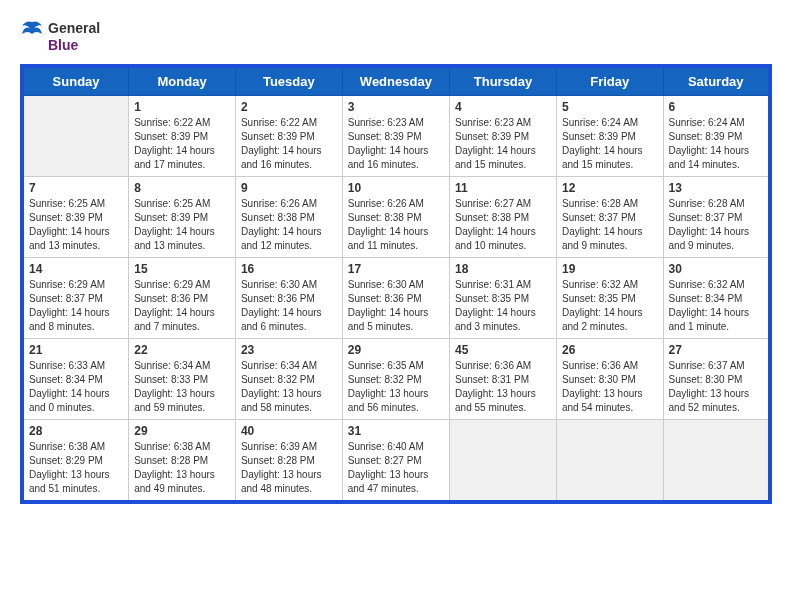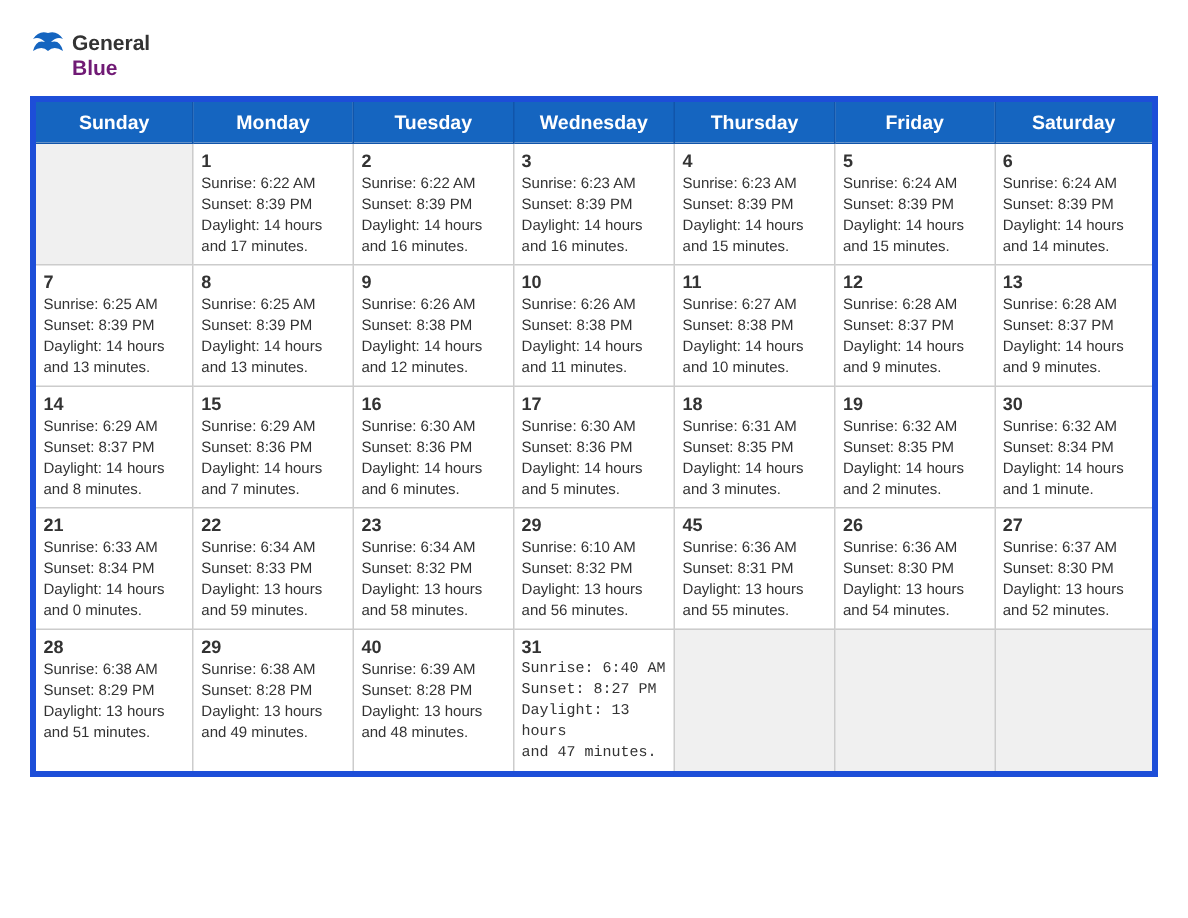--- a/index.html
+++ b/index.html
@@ -270,21 +270,21 @@
         </td>
         <td>
           <span class="day-number">23</span>
           <div class="day-info" style="white-space: pre-line;">Sunrise: 6:34 AM
 Sunset: 8:32 PM
 Daylight: 13 hours
 and 58 minutes.</div>
         </td>
         <td>
           <span class="day-number">29</span>
-          <div class="day-info" style="white-space: pre-line;">Sunrise: 6:10 AM
+          <div class="day-info" style="white-space: pre-line;">Sunrise: 6:35 AM
 Sunset: 8:32 PM
 Daylight: 13 hours
 and 56 minutes.</div>
         </td>
         <td>
           <span class="day-number">45</span>
           <div class="day-info" style="white-space: pre-line;">Sunrise: 6:36 AM
 Sunset: 8:31 PM
 Daylight: 13 hours
 and 55 minutes.</div>
@@ -321,21 +321,21 @@
         </td>
         <td>
           <span class="day-number">40</span>
           <div class="day-info" style="white-space: pre-line;">Sunrise: 6:39 AM
 Sunset: 8:28 PM
 Daylight: 13 hours
 and 48 minutes.</div>
         </td>
         <td>
           <span class="day-number">31</span>
-          <div class="day-info" style="white-space: pre-line; font-family: Liberation Mono, monospace;">Sunrise: 6:40 AM
+          <div class="day-info" style="white-space: pre-line;">Sunrise: 6:40 AM
 Sunset: 8:27 PM
 Daylight: 13 hours
 and 47 minutes.</div>
         </td>
         <td class="gray-bg"></td>
         <td class="gray-bg"></td>
         <td class="gray-bg"></td>
       </tr>
     </tbody>
 </table>

